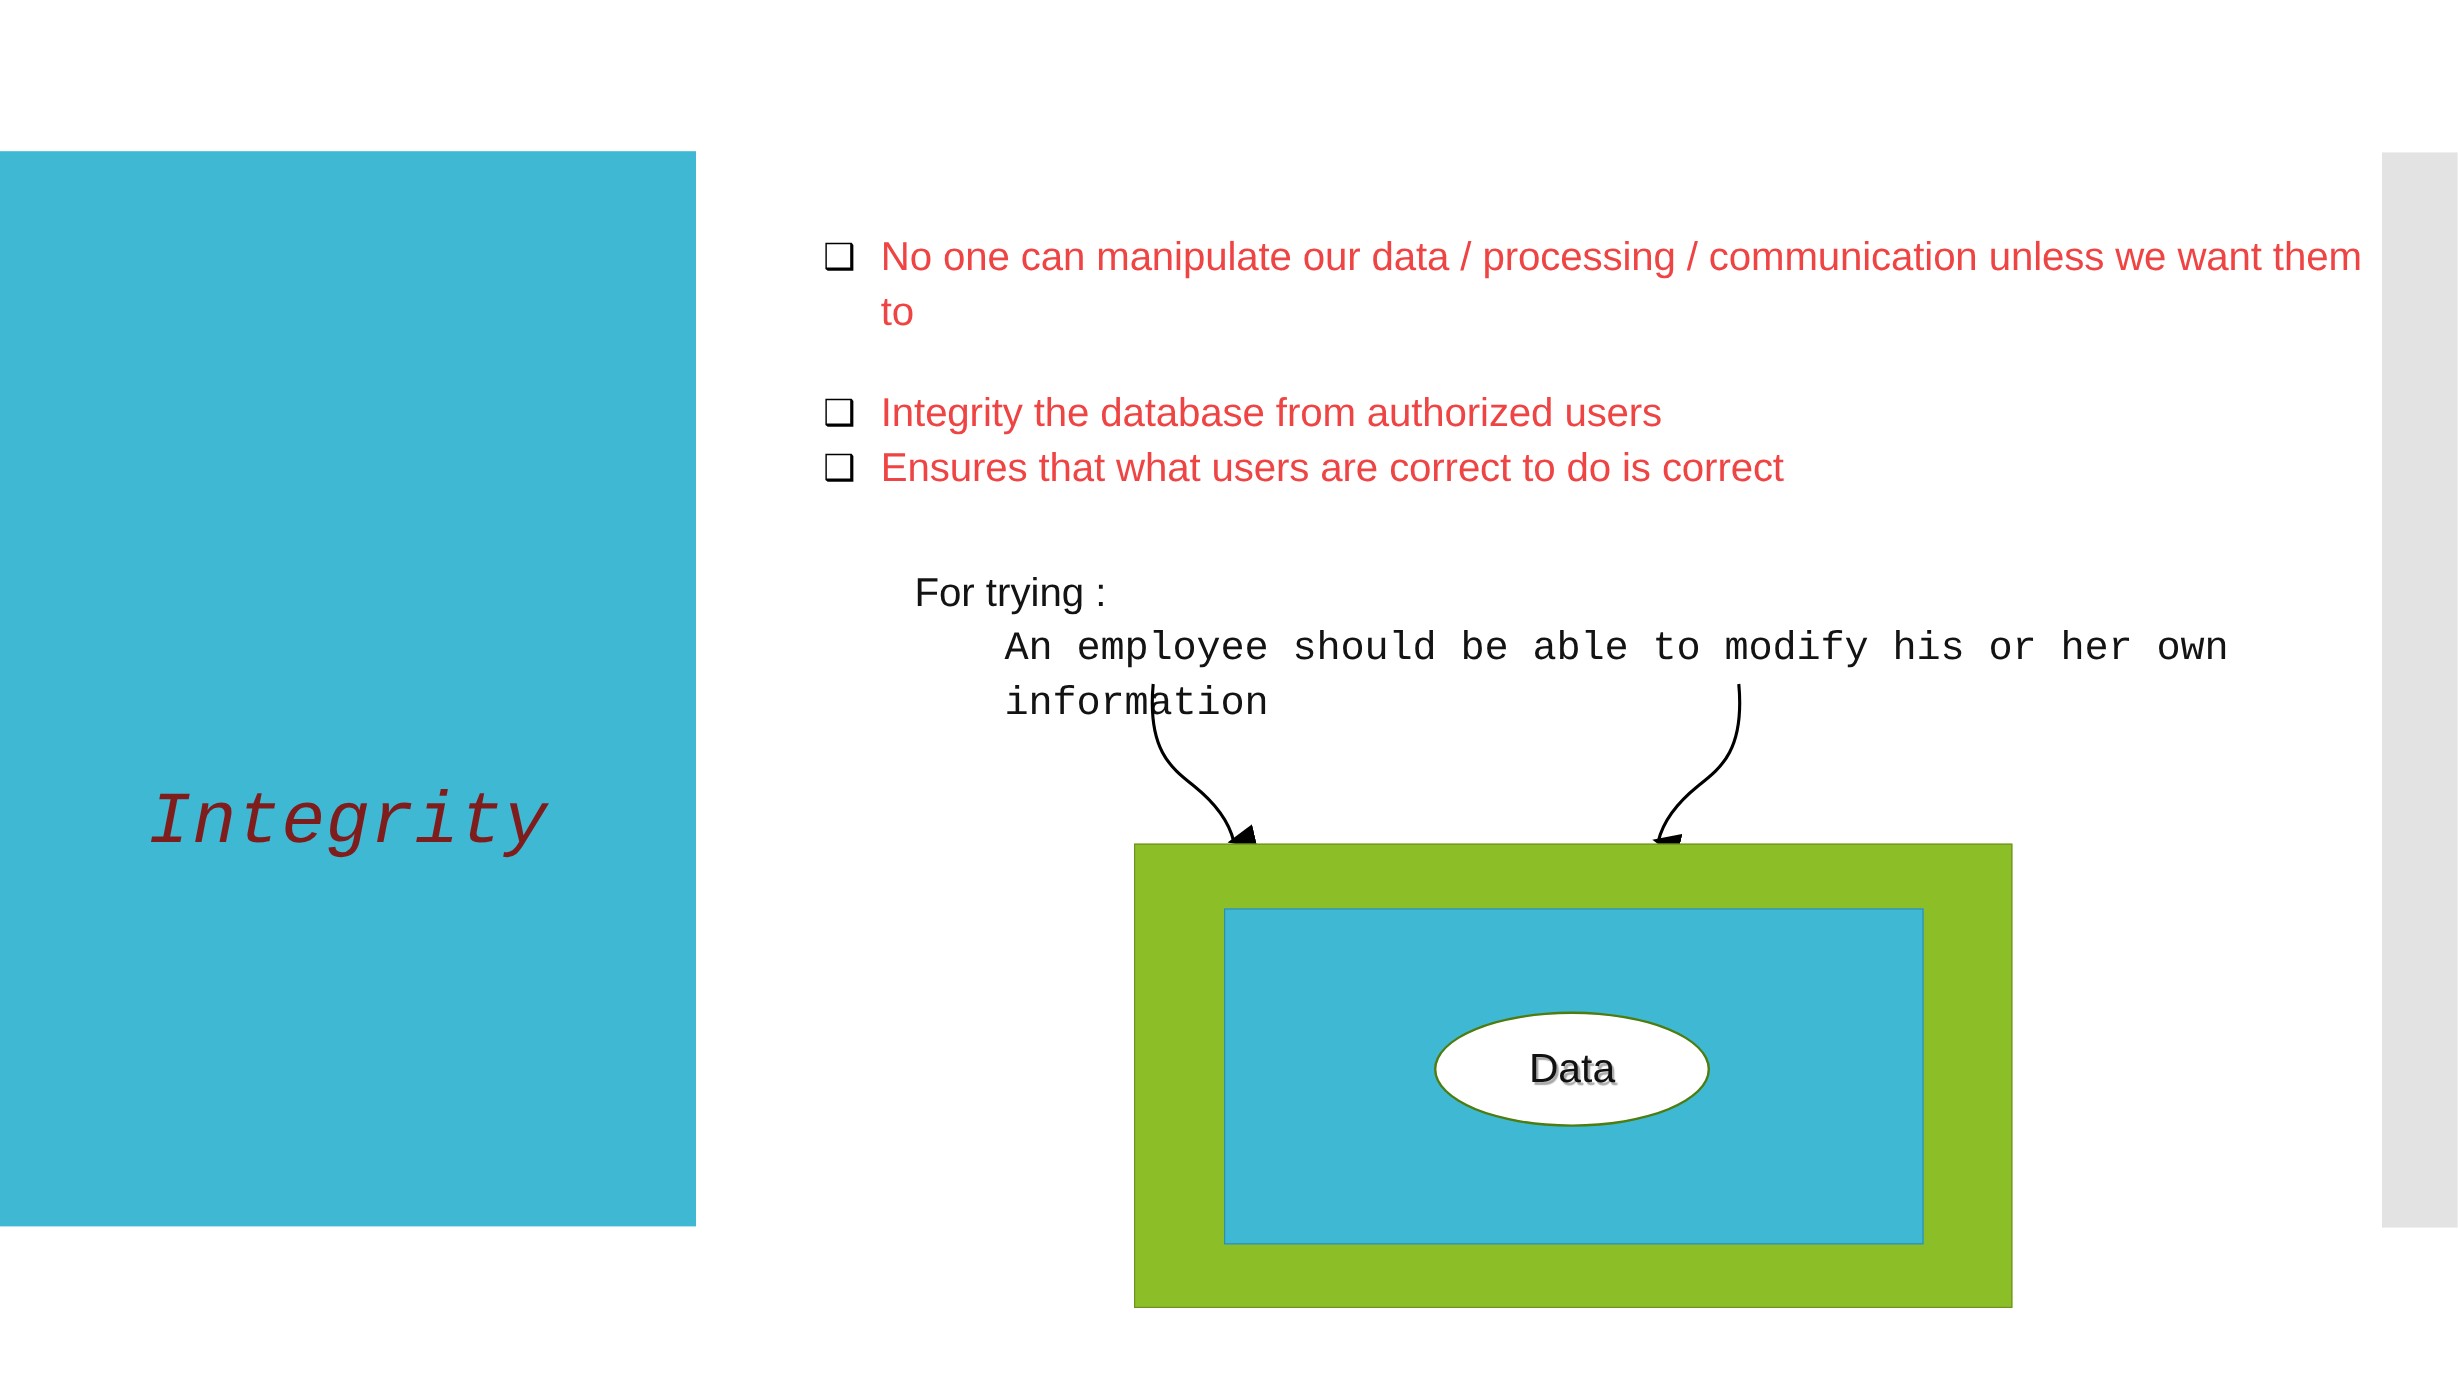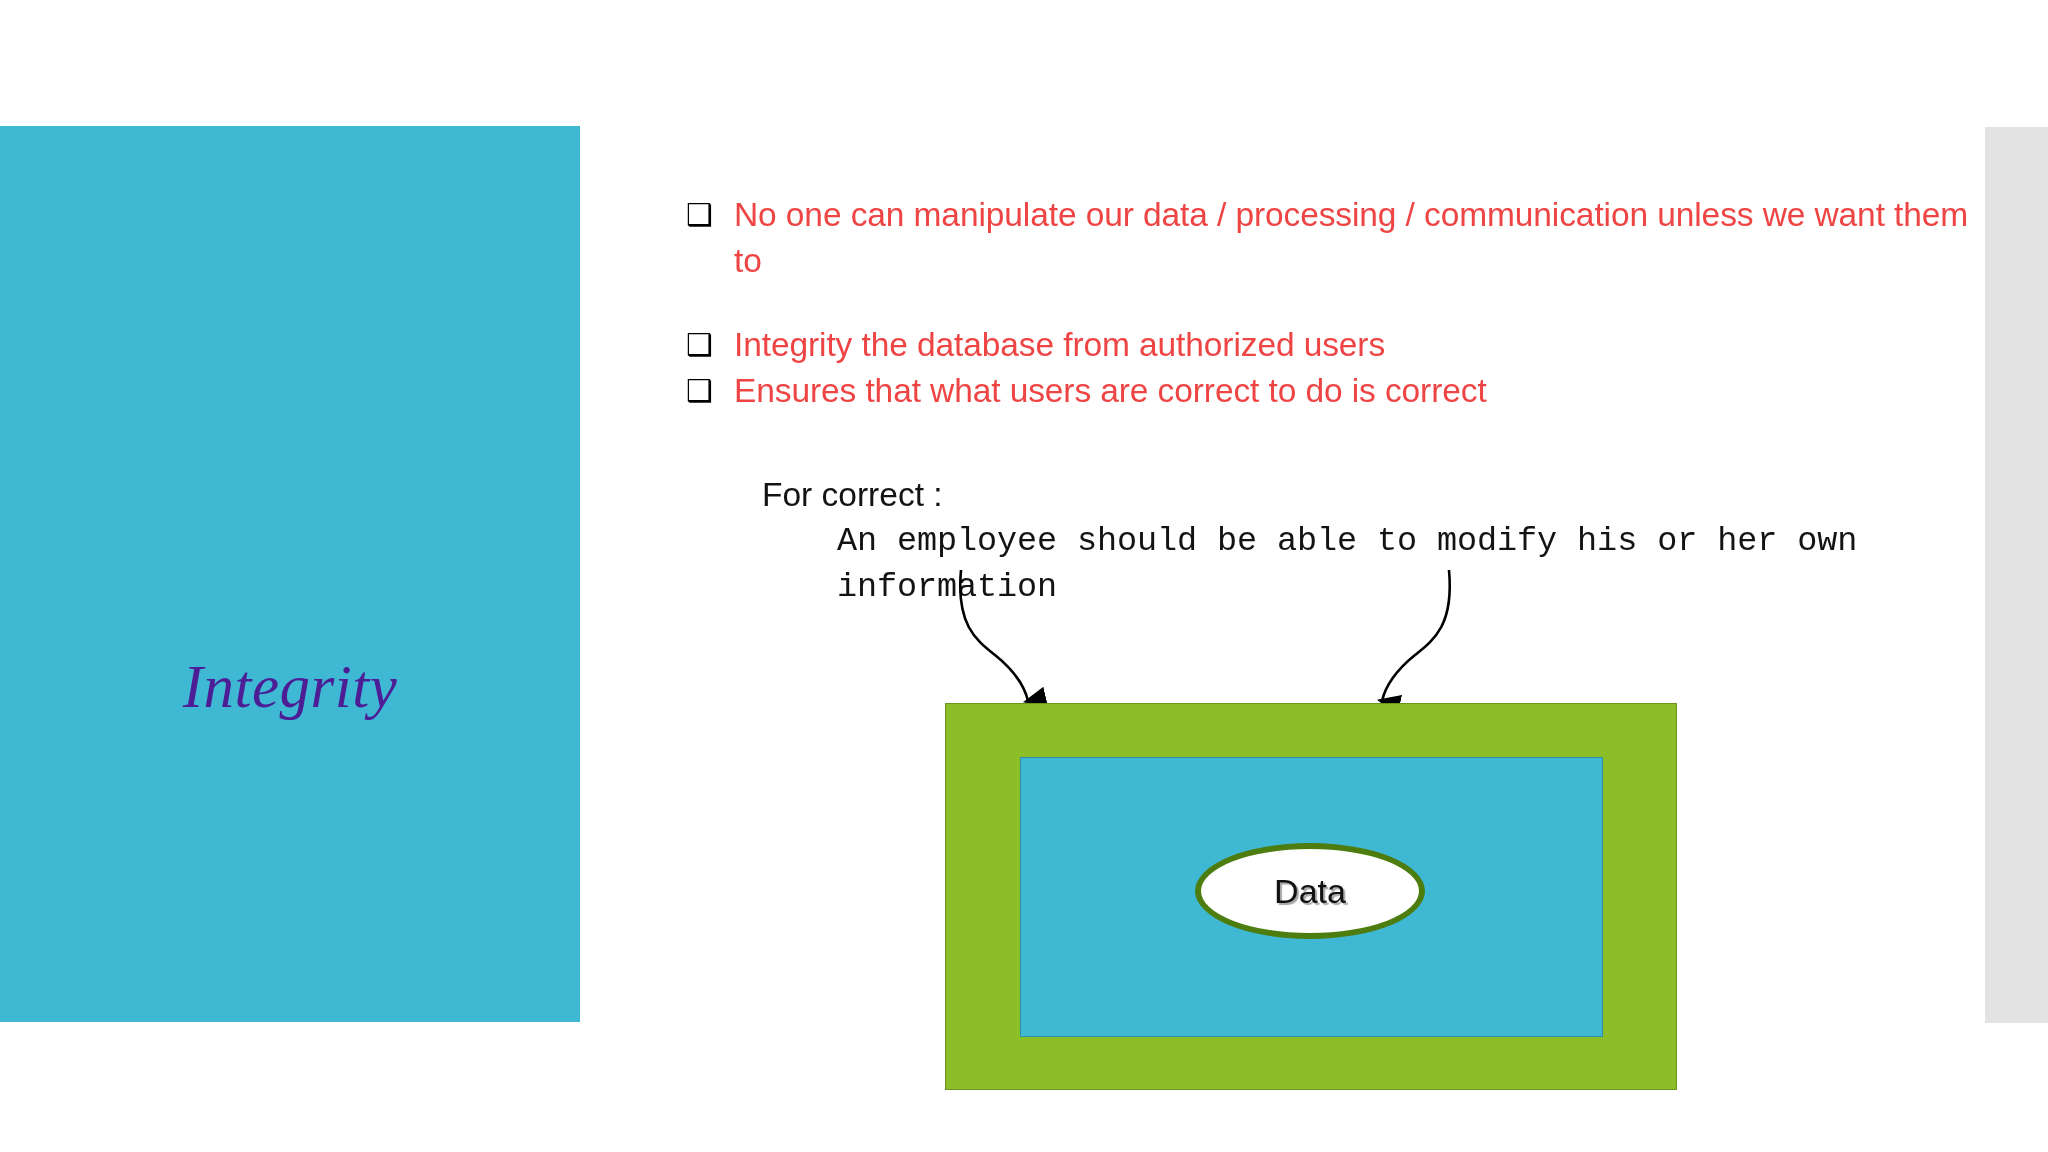--- a/index.html
+++ b/index.html
@@ -32,26 +32,26 @@
     width: 580px;
     height: 896px;
     background: #3fb8d4;
   }
   .title-text {
     position: absolute;
     left: 0;
     top: 530px;
     width: 580px;
     text-align: center;
-    font-family: Liberation Serif, serif;
+    font-family: Liberation Mono, monospace;
     font-style: italic;
     font-weight: 400;
     font-size: 61px;
     letter-spacing: 0.5px;
-    color: #4c1d95;
+    color: #7f1d1d;
     line-height: 1;
   }
 
   
   .right-strip {
     position: absolute;
     left: 1985px;
     top: 127px;
     width: 80px;
     height: 896px;
@@ -146,21 +146,21 @@
     border: 1px solid #2e90a8;
     box-sizing: border-box;
   }
   .data-ellipse {
     position: absolute;
     left: 255px;
     top: 273px;
     width: 230px;
     height: 96px;
     background: #ffffff;
-    border: 6px solid #4d7c0f;
+    border: 2px solid #4d7c0f;
     border-radius: 50%;
     display: flex;
     align-items: center;
     justify-content: center;
     box-sizing: border-box;
   }
   .data-label {
     font-family: "Liberation Sans", sans-serif;
     font-size: 34px;
     color: #111111;
@@ -196,21 +196,21 @@
     <div class="gap-2"></div>
 
     <div class="bullet-row">
       <span class="bullet-glyph">❑</span>
       <span class="bullet-text">Ensures that what users are correct to do is correct</span>
     </div>
 
   </div>
 
   <div class="example-block">
-    <div class="example-lead">For correct :</div>
+    <div class="example-lead">For trying :</div>
     <div class="example-detail">An employee should be able to modify his or her own information</div>
   </div>
 
   <div class="diagram">
 
     <svg class="arrows-svg" viewBox="0 0 745 530">
       <defs>
         <marker id="ah" markerWidth="9" markerHeight="9" refX="4" refY="7" orient="auto">
           <path d="M0,0 L8,0 L4,9 Z" fill="#000000"></path>
         </marker>

